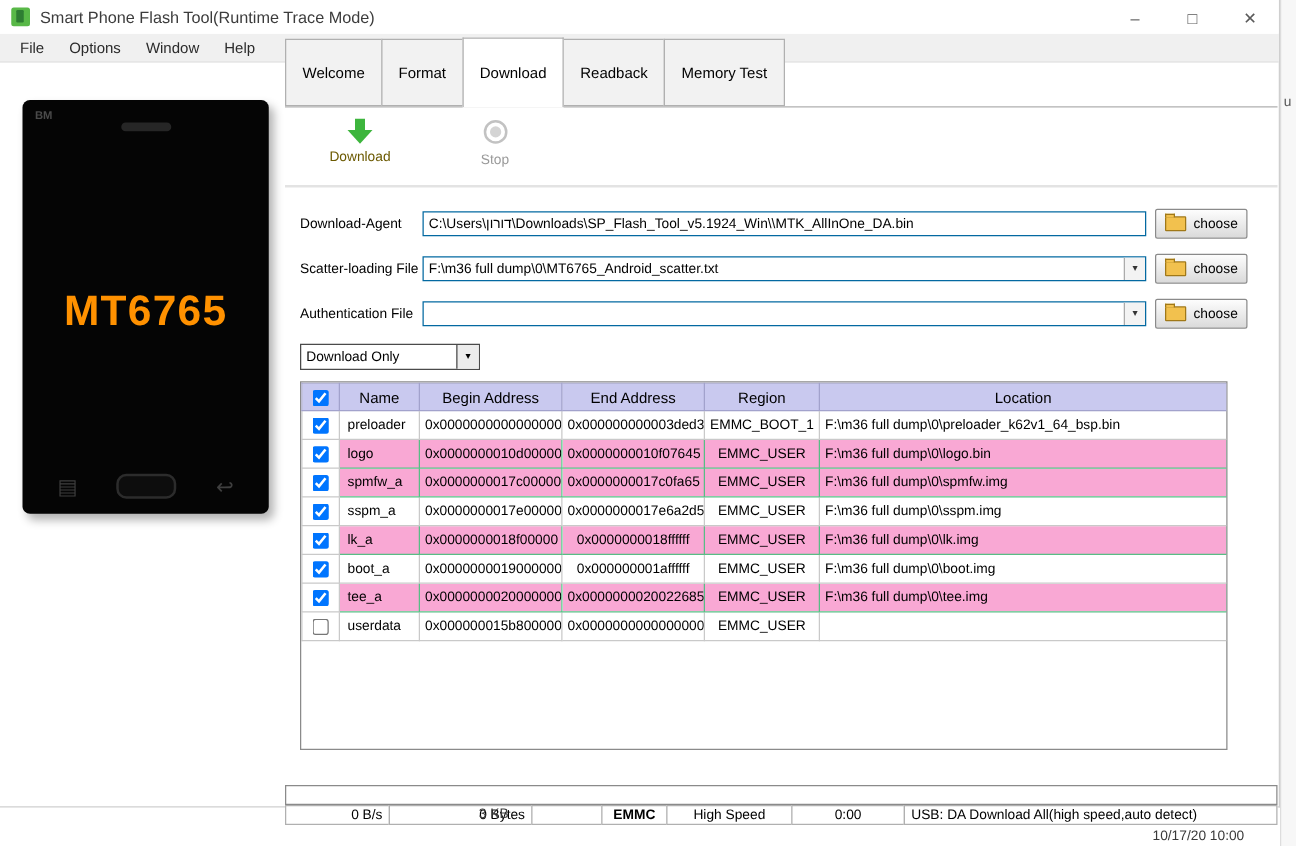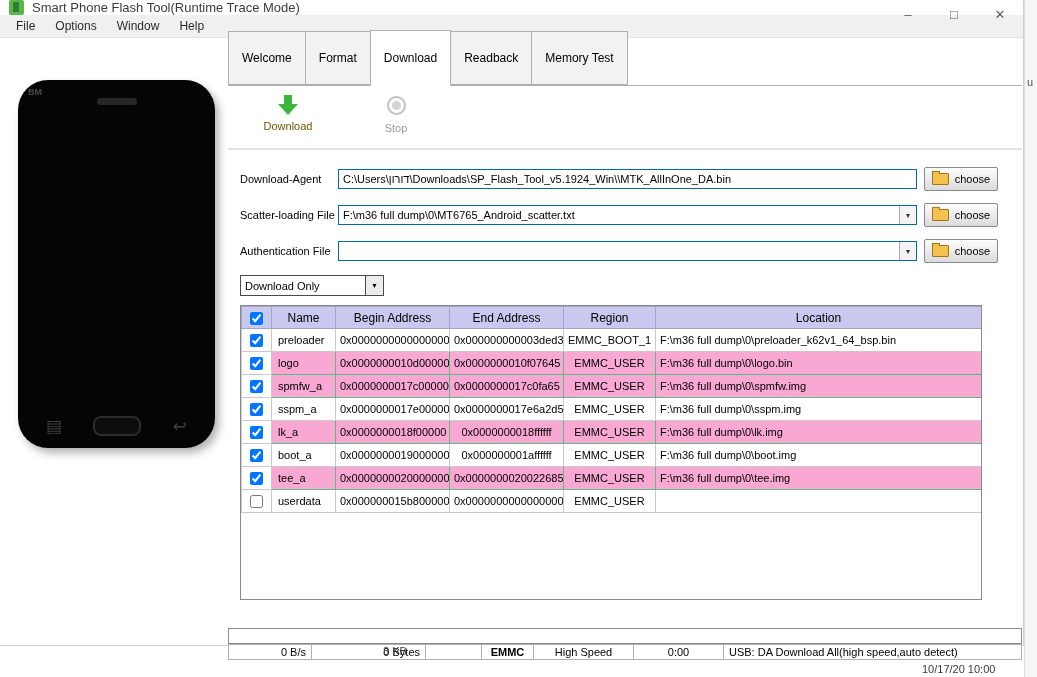--- a/index.html
+++ b/index.html
@@ -3,31 +3,31 @@
 <meta charset="utf-8">
 <style>
   html,body{margin:0;padding:0;}
   body{
     width:1037px;height:677px;overflow:hidden;position:relative;
     background:#ffffff;font-family:"Liberation Sans",sans-serif;color:#000;
   }
   
   .app{position:absolute;left:0;top:0;width:1023px;height:645px;background:#fff;
        border-right:1px solid #cfcfcf;border-bottom:1px solid #cfcfcf;}
-  .titlebar{height:15px;display:flex;align-items:center;padding-left:9px;background:#fff;position:relative;}
+  .titlebar{height:27px;display:flex;align-items:center;padding-left:9px;background:#fff;position:relative;}
   .app-icon{width:15px;height:15px;background:#58b847;border-radius:2px;margin-right:8px;position:relative;flex:none;}
   .app-icon::after{content:'';position:absolute;left:4px;top:2px;width:6px;height:10px;background:#2e7d32;border-radius:1px;}
   .title-text{font-size:13px;color:#3c3c3c;}
   .win-controls{position:absolute;right:0;top:0;height:29px;display:flex;}
   .wc{width:46px;text-align:center;line-height:29px;color:#5a5a5a;font-size:13px;}
   .menubar{height:22px;background:#f0f0f0;border-bottom:1px solid #e2e2e2;display:flex;align-items:center;padding-left:6px;}
   .menu-item{font-size:12px;color:#2b2b2b;padding:0 10px;line-height:22px;}
   
-  .phone{position:absolute;left:18px;top:80px;width:197px;height:368px;background:#050505;
-         border-radius:30px;box-shadow:4px 5px 8px rgba(0,0,0,.3);}
+  .phone{position:absolute;left:18px;top:80px;width:197px;height:331px;background:#050505;
+         border-radius:6px;box-shadow:4px 5px 8px rgba(0,0,0,.3);}
   .phone-brand{position:absolute;left:10px;top:7px;color:#4a4a4a;font-size:9px;font-weight:bold;}
   .phone-speaker{position:absolute;left:50%;top:18px;transform:translateX(-50%);width:40px;height:7px;background:#262626;border-radius:4px;}
   .phone-model{position:absolute;left:0;right:0;top:150px;text-align:center;color:#ff9100;font-size:34px;font-weight:bold;letter-spacing:1px;}
   .phone-nav{position:absolute;bottom:12px;left:0;right:0;display:flex;justify-content:space-between;align-items:center;padding:0 28px;}
   .nav-menu-icon,.nav-back-icon{color:#3f3f3f;font-size:17px;line-height:1;}
   .nav-home{width:44px;height:16px;border:2px solid #2c2c2c;border-radius:8px;background:#0d0d0d;}
   
   .main{position:absolute;left:228px;top:62px;width:794px;}
   .tabs{display:flex;align-items:flex-end;height:23px;}
   .tab{height:20px;line-height:20px;background:#f2f2f2;border:1px solid #b0b0b0;margin-right:-1px;
@@ -107,20 +107,21 @@
   <div class="menubar">
     <span class="menu-item">File</span>
     <span class="menu-item">Options</span>
     <span class="menu-item">Window</span>
     <span class="menu-item">Help</span>
   </div>
 
   <div class="phone">
     <span class="phone-brand">BM</span>
     <div class="phone-speaker"></div>
+    <div class="phone-model">MT6765</div>
     <div class="phone-nav">
       <span class="nav-menu-icon">▤</span>
       <div class="nav-home"></div>
       <span class="nav-back-icon">↩</span>
     </div>
   </div>
 
   <div class="main">
 
     <div class="tabs">

